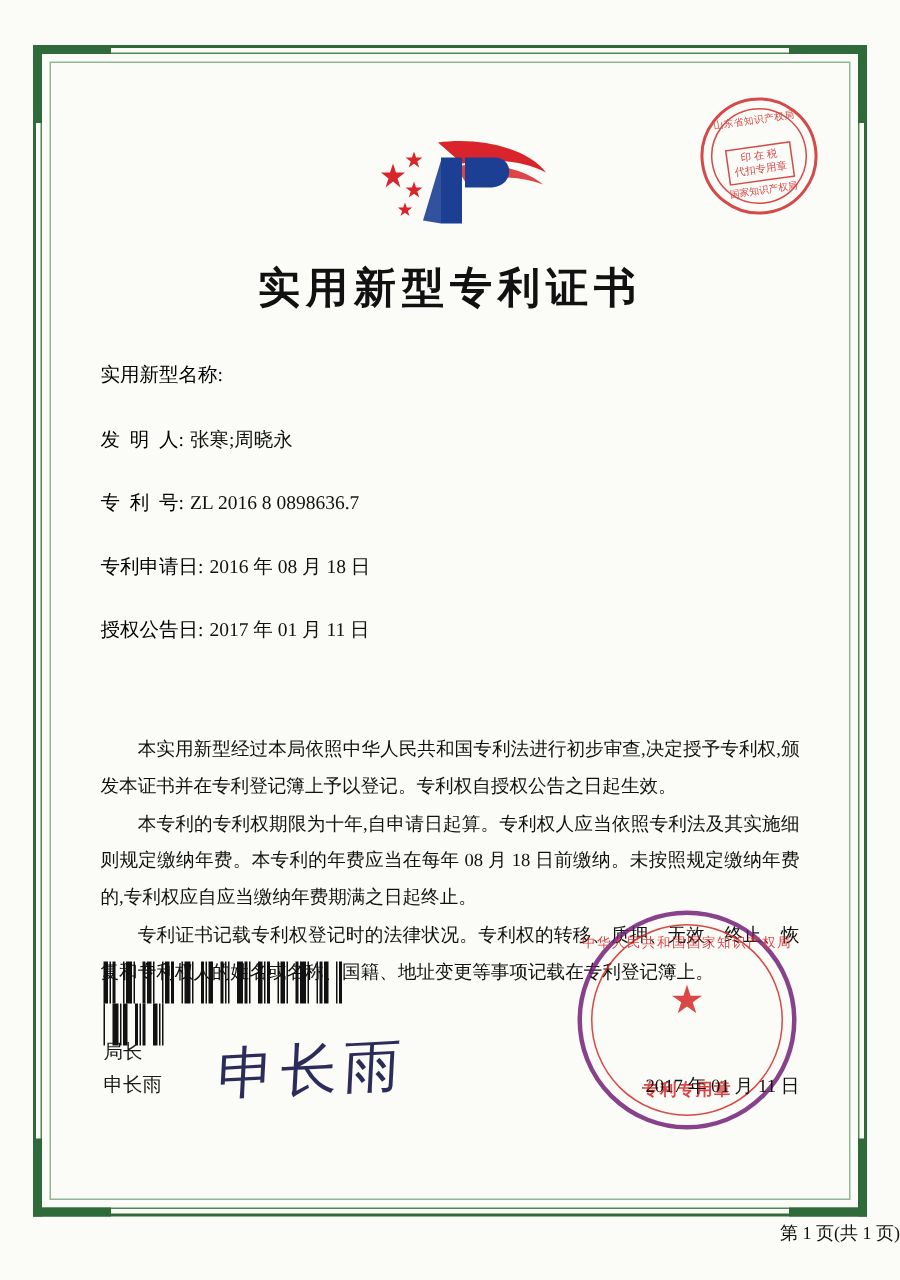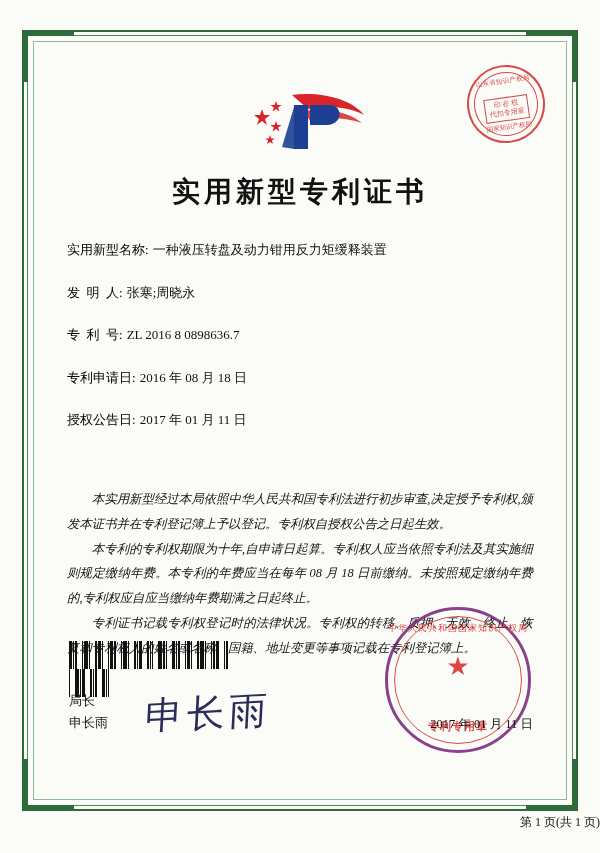--- a/index.html
+++ b/index.html
@@ -155,21 +155,20 @@
   
   .paras {
     position: absolute;
     left: 22px;
     right: 22px;
     top: 432px;
     font-size: 12.4px;
     line-height: 2.0;
     text-align: justify;
     color: #111;
-    font-style: italic;
   }
   .paras p {
     margin: 0 0 0 0;
     text-indent: 2em;
   }
 
   
   .barcode {
     position: absolute;
     left: 24px;
@@ -308,21 +307,20 @@
           <polygon points="40,48 41.2,51.4 44.8,51.4 41.9,53.6 43,57 40,54.9 37,57 38.1,53.6 35.2,51.4 38.8,51.4"></polygon>
         </g>
       </svg>
     </div>
 
     <div class="title">实用新型专利证书</div>
 
     <div class="fields">
       <div class="field">
         <span class="label">实用新型名称:</span>
-        <span class="value">一种液压转盘及动力钳用反力矩缓释装置</span>
       </div>
       <div class="field">
         <span class="label">发  明  人:</span>
         <span class="value">张寒;周晓永</span>
       </div>
       <div class="field">
         <span class="label">专  利  号:</span>
         <span class="value">ZL 2016 8 0898636.7</span>
       </div>
       <div class="field">

